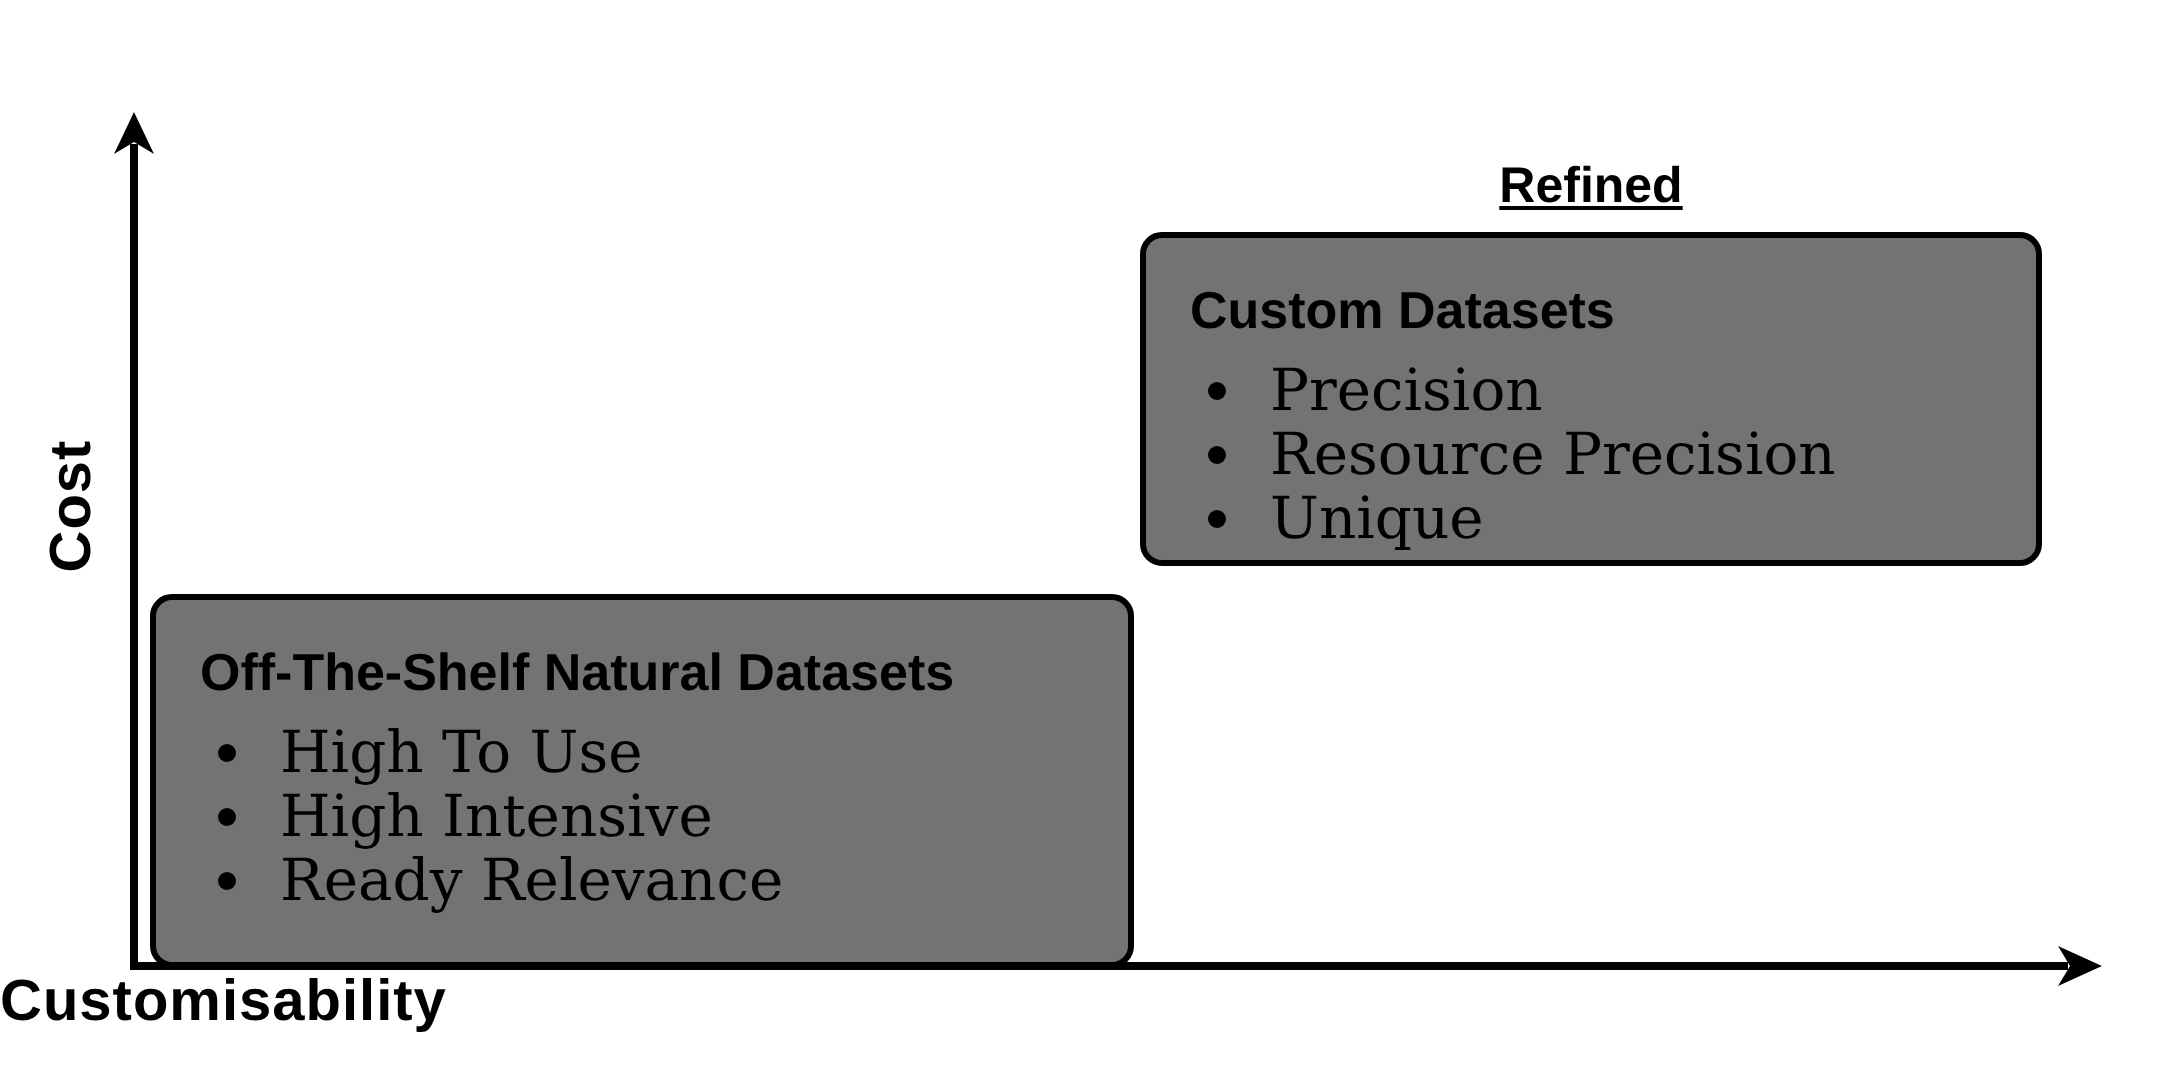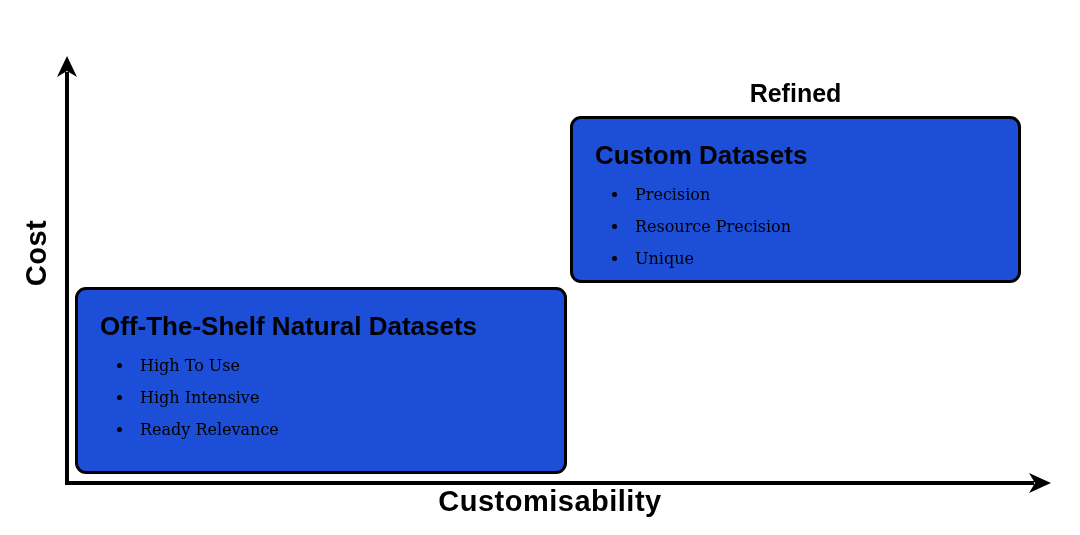--- a/index.html
+++ b/index.html
@@ -31,51 +31,50 @@
   }
   .y-label {
     left: 36px;
     top: 253px;
     transform: translate(-50%, -50%) rotate(-90deg);
   }
   .x-label {
     left: 0;
     width: 1044px;
     top: 484px;
-    text-align: center;
-    padding-left: 28px;
   }
   .tag {
     position: absolute;
     font-weight: bold;
     font-size: 25px;
     line-height: 30px;
     text-align: center;
     white-space: nowrap;
   }
   .tag-left {
     left: 75px;
     width: 492px;
     top: 250px;
   }
   .tag-right {
     left: 570px;
     width: 451px;
     top: 78px;
+    text-decoration: underline;
   }
   .box {
     position: absolute;
     box-sizing: border-box;
-    background: #1d4ed8;
+    background: #737373;
     border: 3.5px solid #000000;
     border-radius: 11px;
   }
   .box-left {
     left: 75px;
-    top: 287px;
+    top: 297px;
     width: 492px;
     height: 187px;
     padding: 20px 22px 0 22px;
   }
   .box-right {
     left: 570px;
     top: 116px;
     width: 451px;
     height: 167px;
     padding: 20px 22px 0 22px;
@@ -83,21 +82,21 @@
   .box-title {
     font-weight: bold;
     font-size: 26px;
     line-height: 32px;
     white-space: nowrap;
   }
   .box ul {
     margin: 8px 0 0 0;
     padding-left: 34px;
     font-family: "DejaVu Serif", serif;
-    font-size: 16px;
+    font-size: 29px;
     line-height: 32px;
   }
   .box li {
     list-style-type: disc;
     padding-left: 6px;
   }
 </style>
 </head>
 <body>
 

